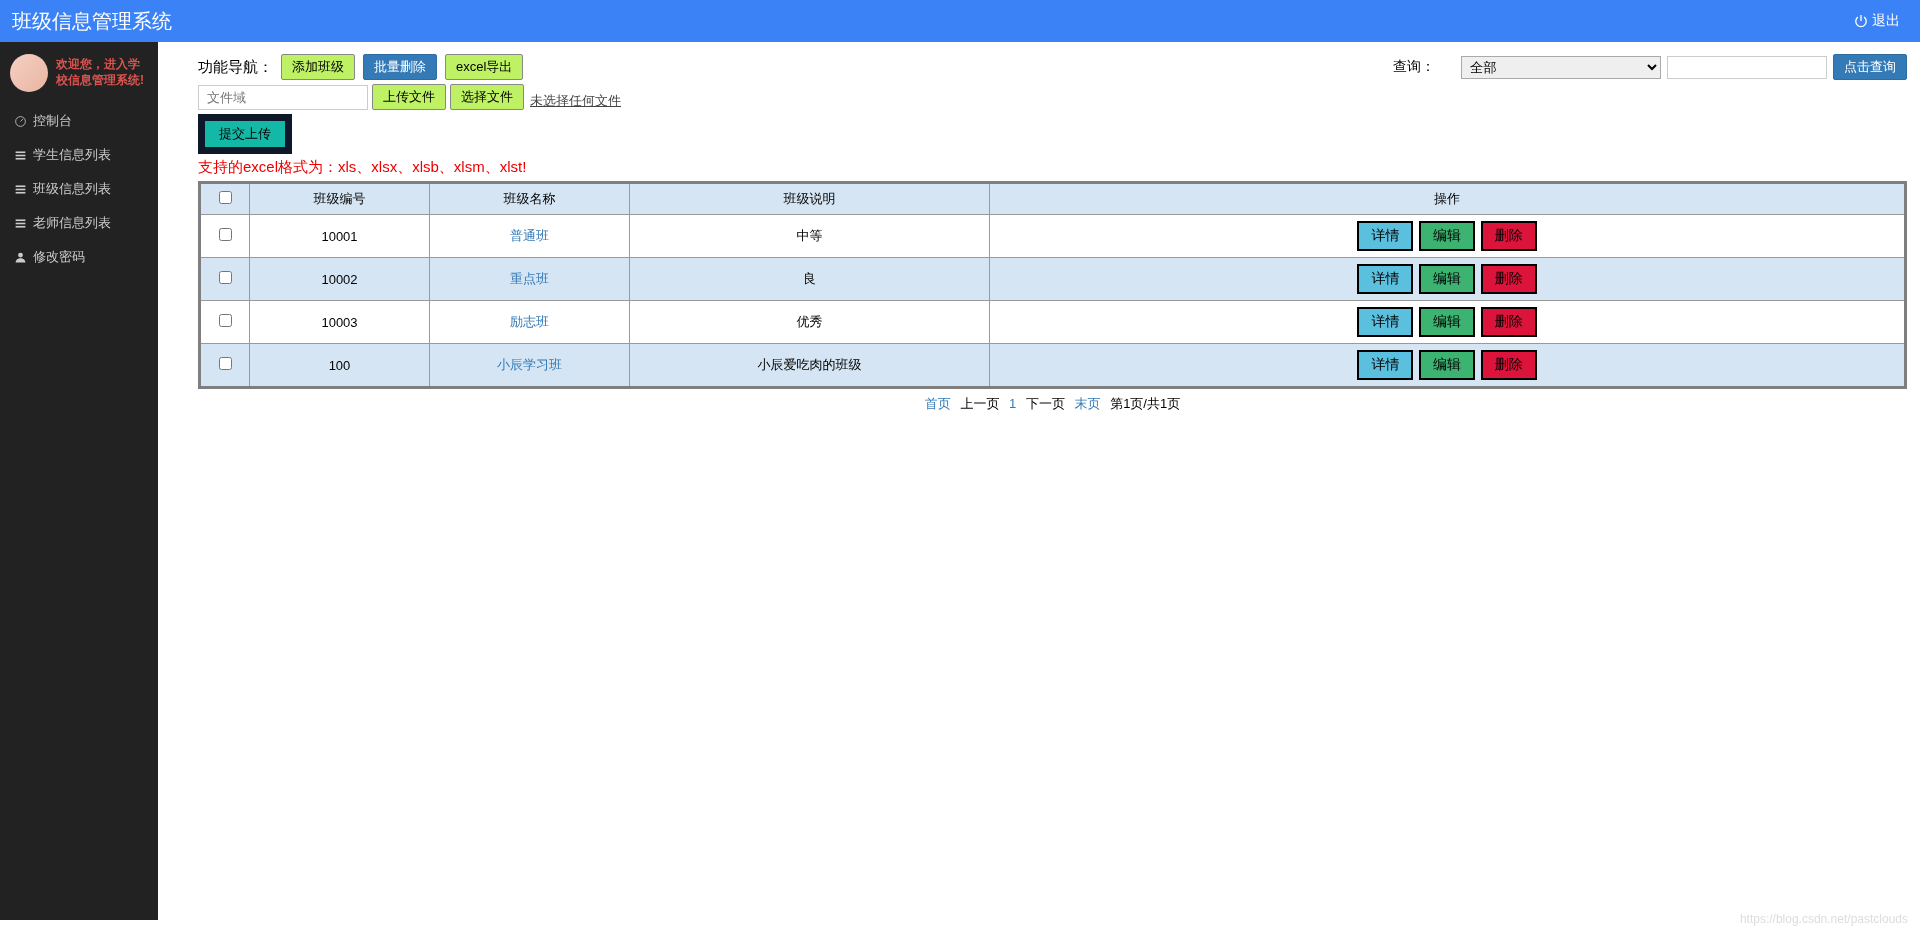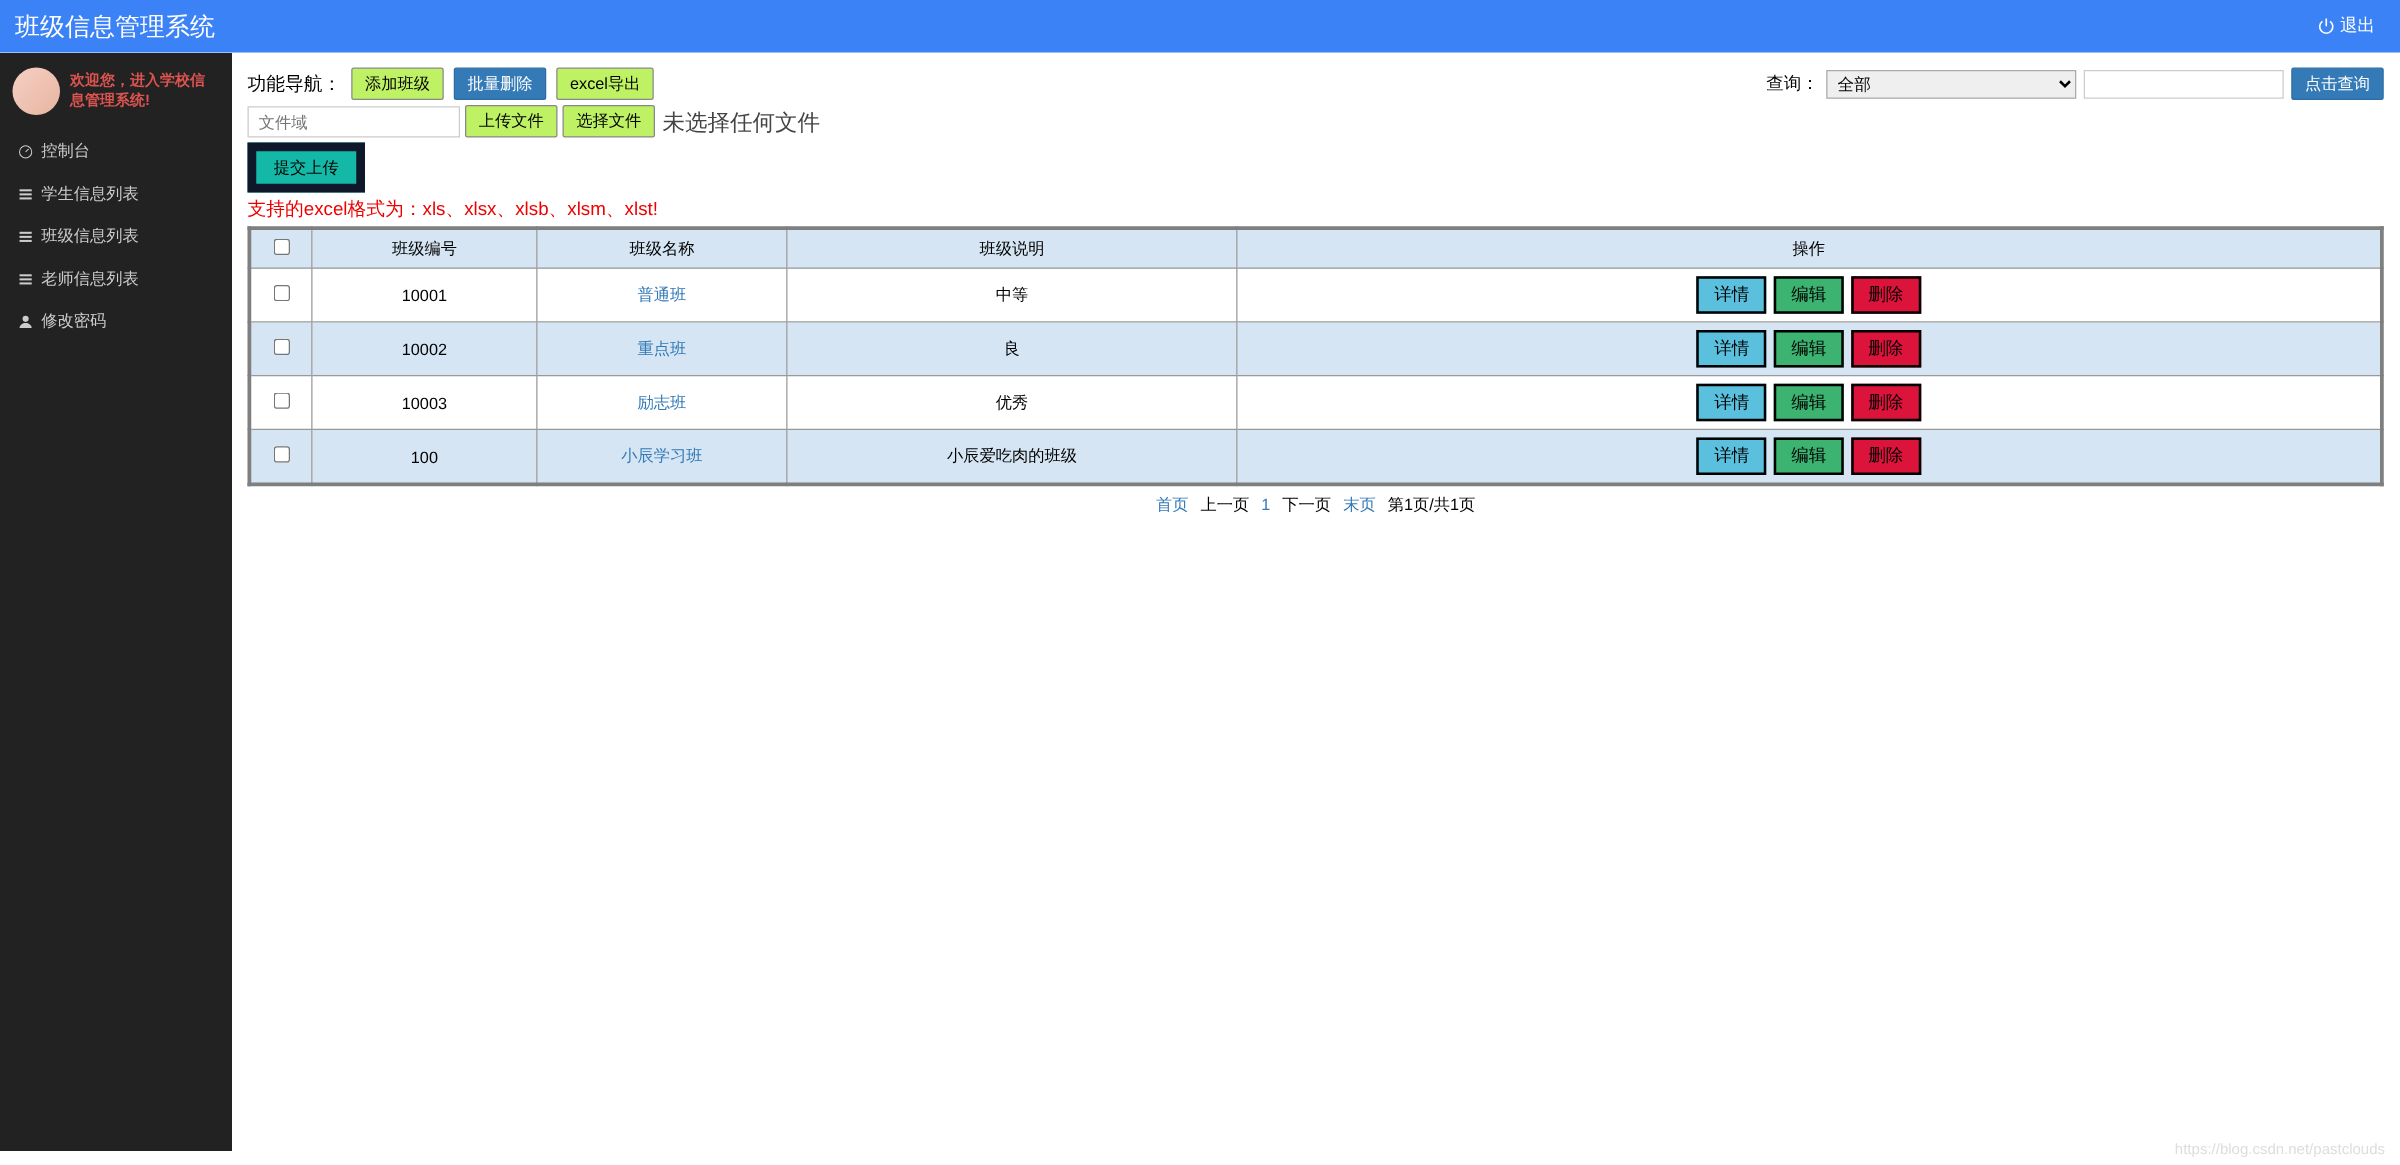--- a/index.html
+++ b/index.html
@@ -16,21 +16,21 @@
     }
     .header-title { font-size: 20px; font-weight: normal; }
     .logout { color: #fff; cursor: pointer; font-size: 14px; display: flex; align-items: center; gap: 4px; }
     .logout-icon { width: 14px; height: 14px; }
     
     .sidebar {
       position: fixed;
       left: 0;
       top: 42px;
       bottom: 12px;
-      width: 185px;
+      width: 158px;
       background: #222;
       color: #ccc;
     }
     .welcome-box {
       display: flex;
       align-items: center;
       padding: 12px 10px;
       gap: 8px;
     }
     .avatar {
@@ -70,33 +70,33 @@
       border: 1px solid #888;
       background: #bef264;
       cursor: pointer;
       font-size: 13px;
       border-radius: 2px;
     }
     .btn-primary { background: #337ab7; color: #fff; border-color: #2e6da4; }
     
     .toolbar-right { display: flex; align-items: center; gap: 6px; }
     .toolbar-right label { font-size: 14px; }
-    .select-query { width: 200px; padding: 2px 4px; border: 1px solid #aaa; }
+    .select-query { width: 200px; padding: 2px 4px; border: 1px solid #aaa; margin-left: 20px; }
     .input-query { width: 160px; padding: 3px 6px; border: 1px solid #ccc; }
     
     .upload-hint { font-size: 14px; margin-bottom: 4px; }
     .upload-row { display: flex; align-items: flex-end; gap: 4px; margin-bottom: 4px; }
     .file-field {
       width: 170px;
       padding: 4px 8px;
       border: 1px solid #ccc;
       color: #888;
       font-size: 13px;
     }
-    .file-status { color: #444; font-size: 18px; margin-left: 2px; }
+    .file-status { color: #444; font-size: 13px; margin-left: 2px; text-decoration: underline; }
     .submit-btn { padding: 4px 14px; border: 7px solid #0f172a; background: #14b8a6; cursor: pointer; font-size: 13px; }
     .format-hint { color: #e00; font-size: 15px; margin-top: 4px; margin-bottom: 4px; }
     
     .data-table {
       width: 100%;
       border-collapse: collapse;
       border: 3px solid #7f7f7f;
     }
     .data-table th, .data-table td {
       border: 1px solid #999;

